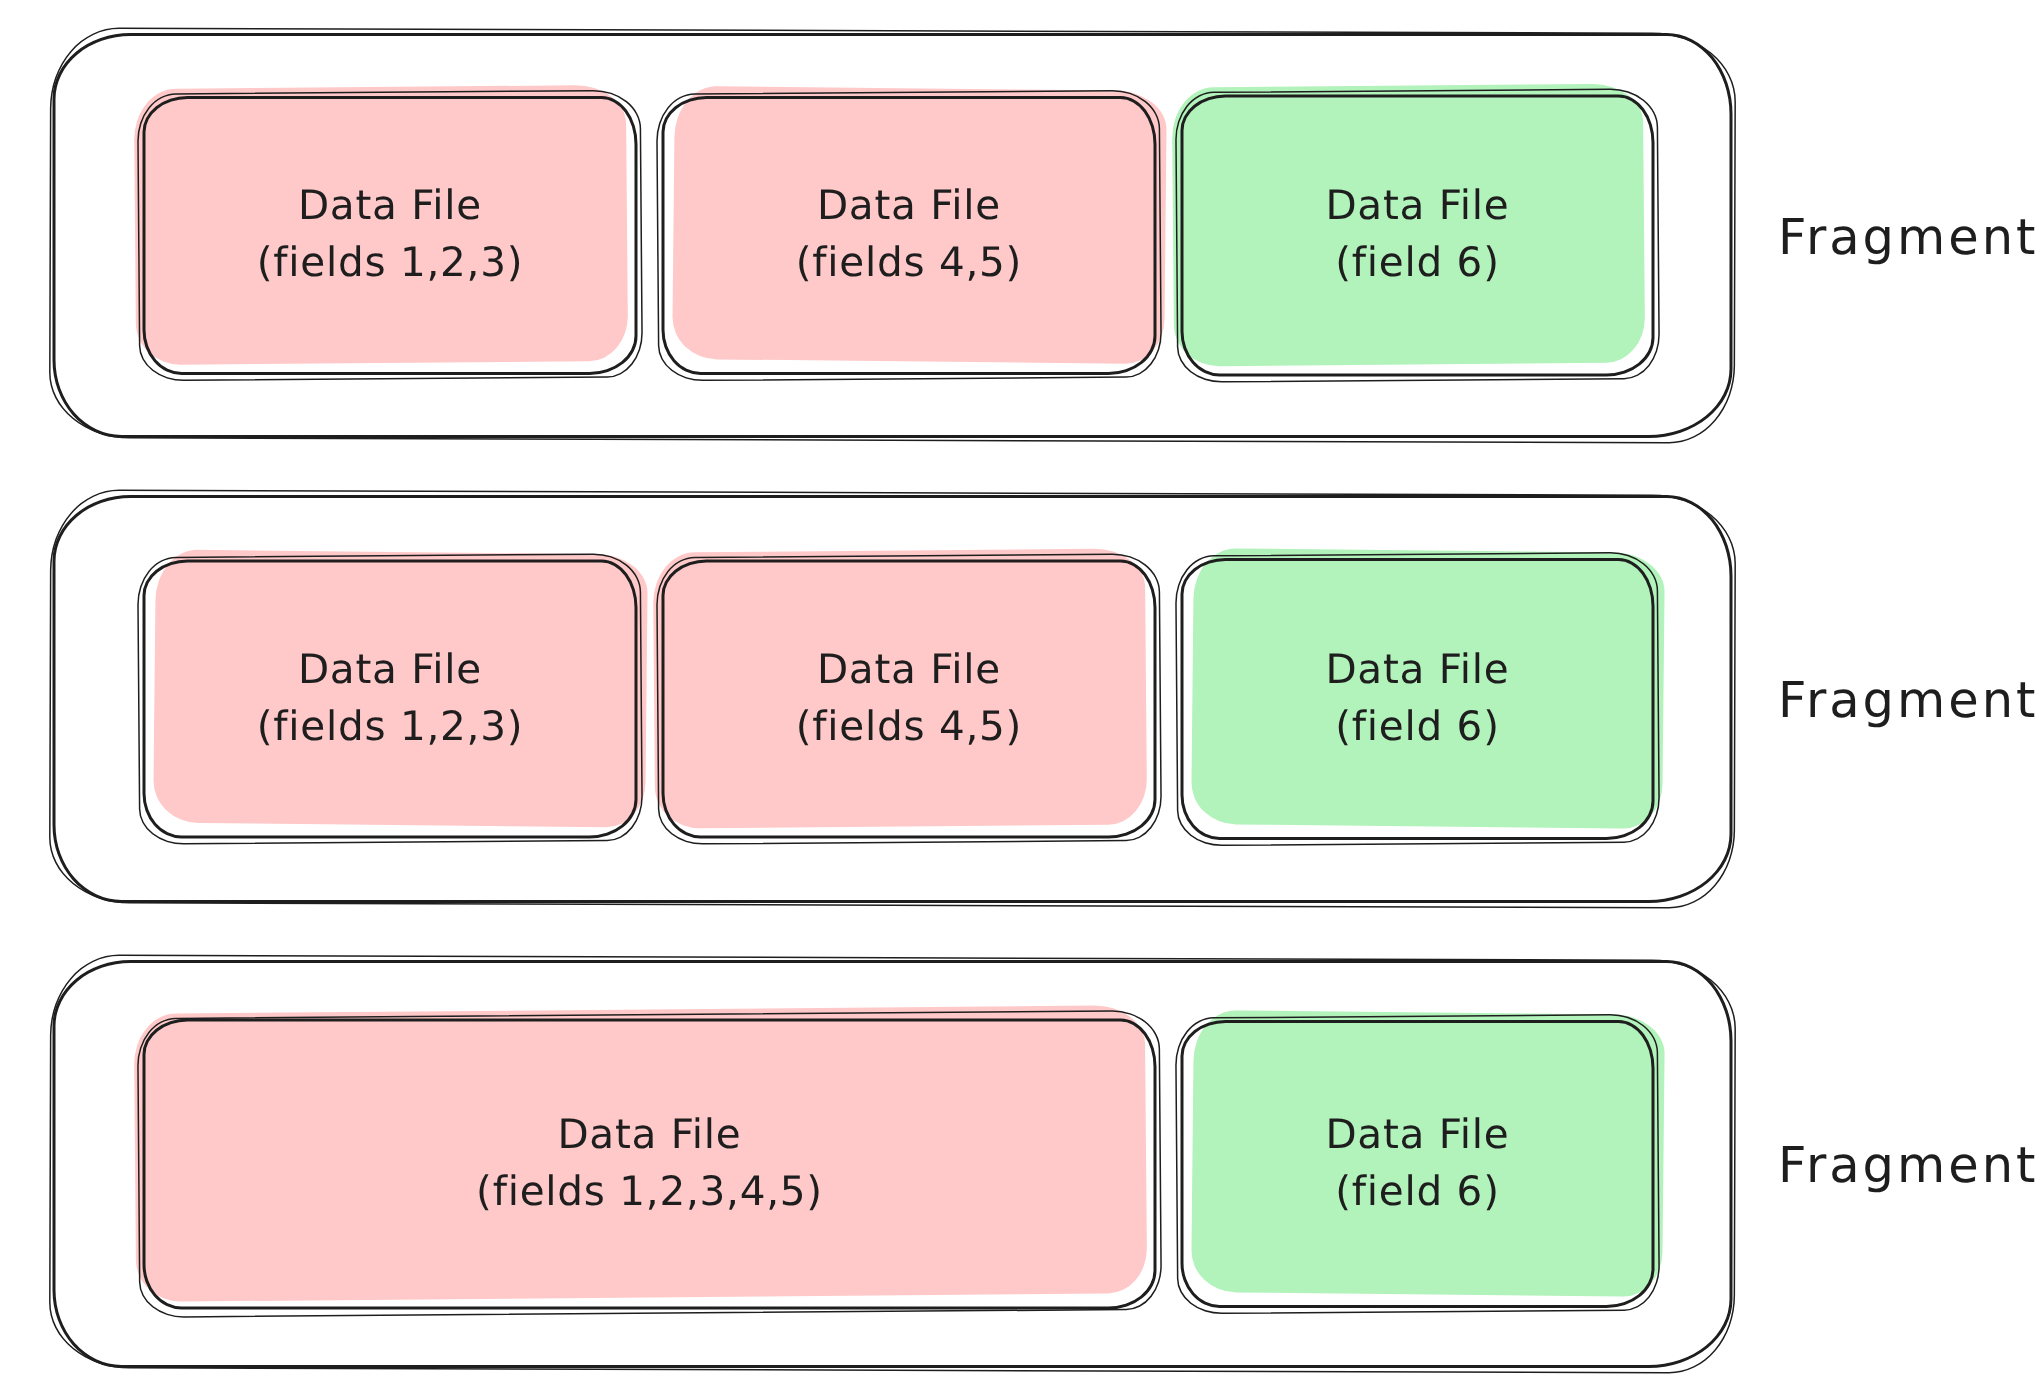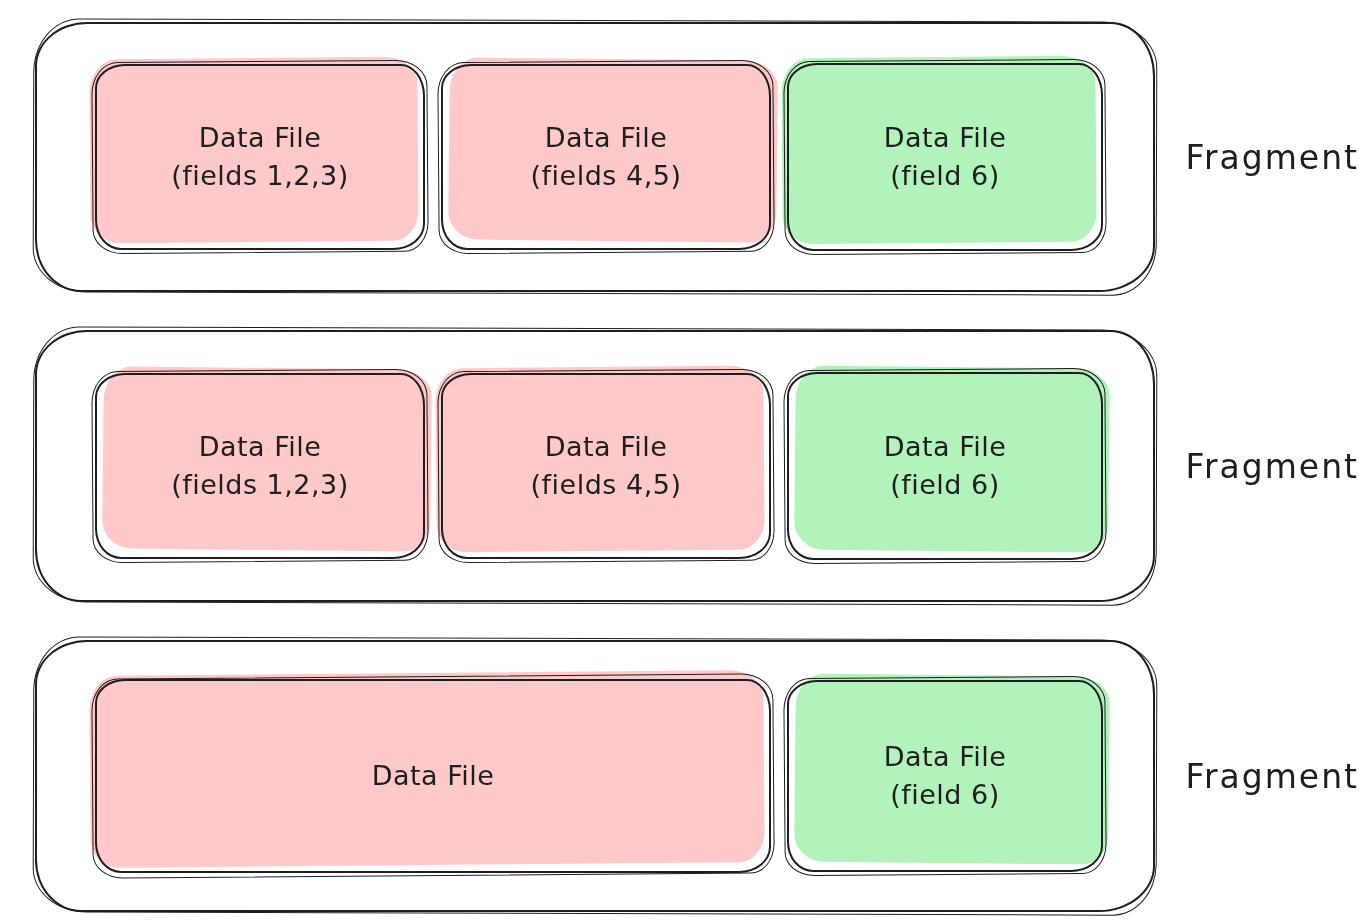--- a/index.html
+++ b/index.html
@@ -109,20 +109,21 @@
       </div>
     </div>
     <div class="fragment-label">Fragment</div>
   </div>
 
   <div class="fragment-row row-2">
     <div class="fragment-container">
       <div class="databox size-wide">
         <div class="box-fill" style="background-color: rgb(255, 201, 201);"></div>
         <div class="box-label">Data File</div>
+        <div class="box-label">(fields 1,2,3,4,5)</div>
       </div>
       <div class="databox size-green">
         <div class="box-fill fill-alt" style="background-color: rgb(178, 242, 187);"></div>
         <div class="box-label">Data File</div>
         <div class="box-label">(field 6)</div>
       </div>
     </div>
     <div class="fragment-label">Fragment</div>
   </div>
 

